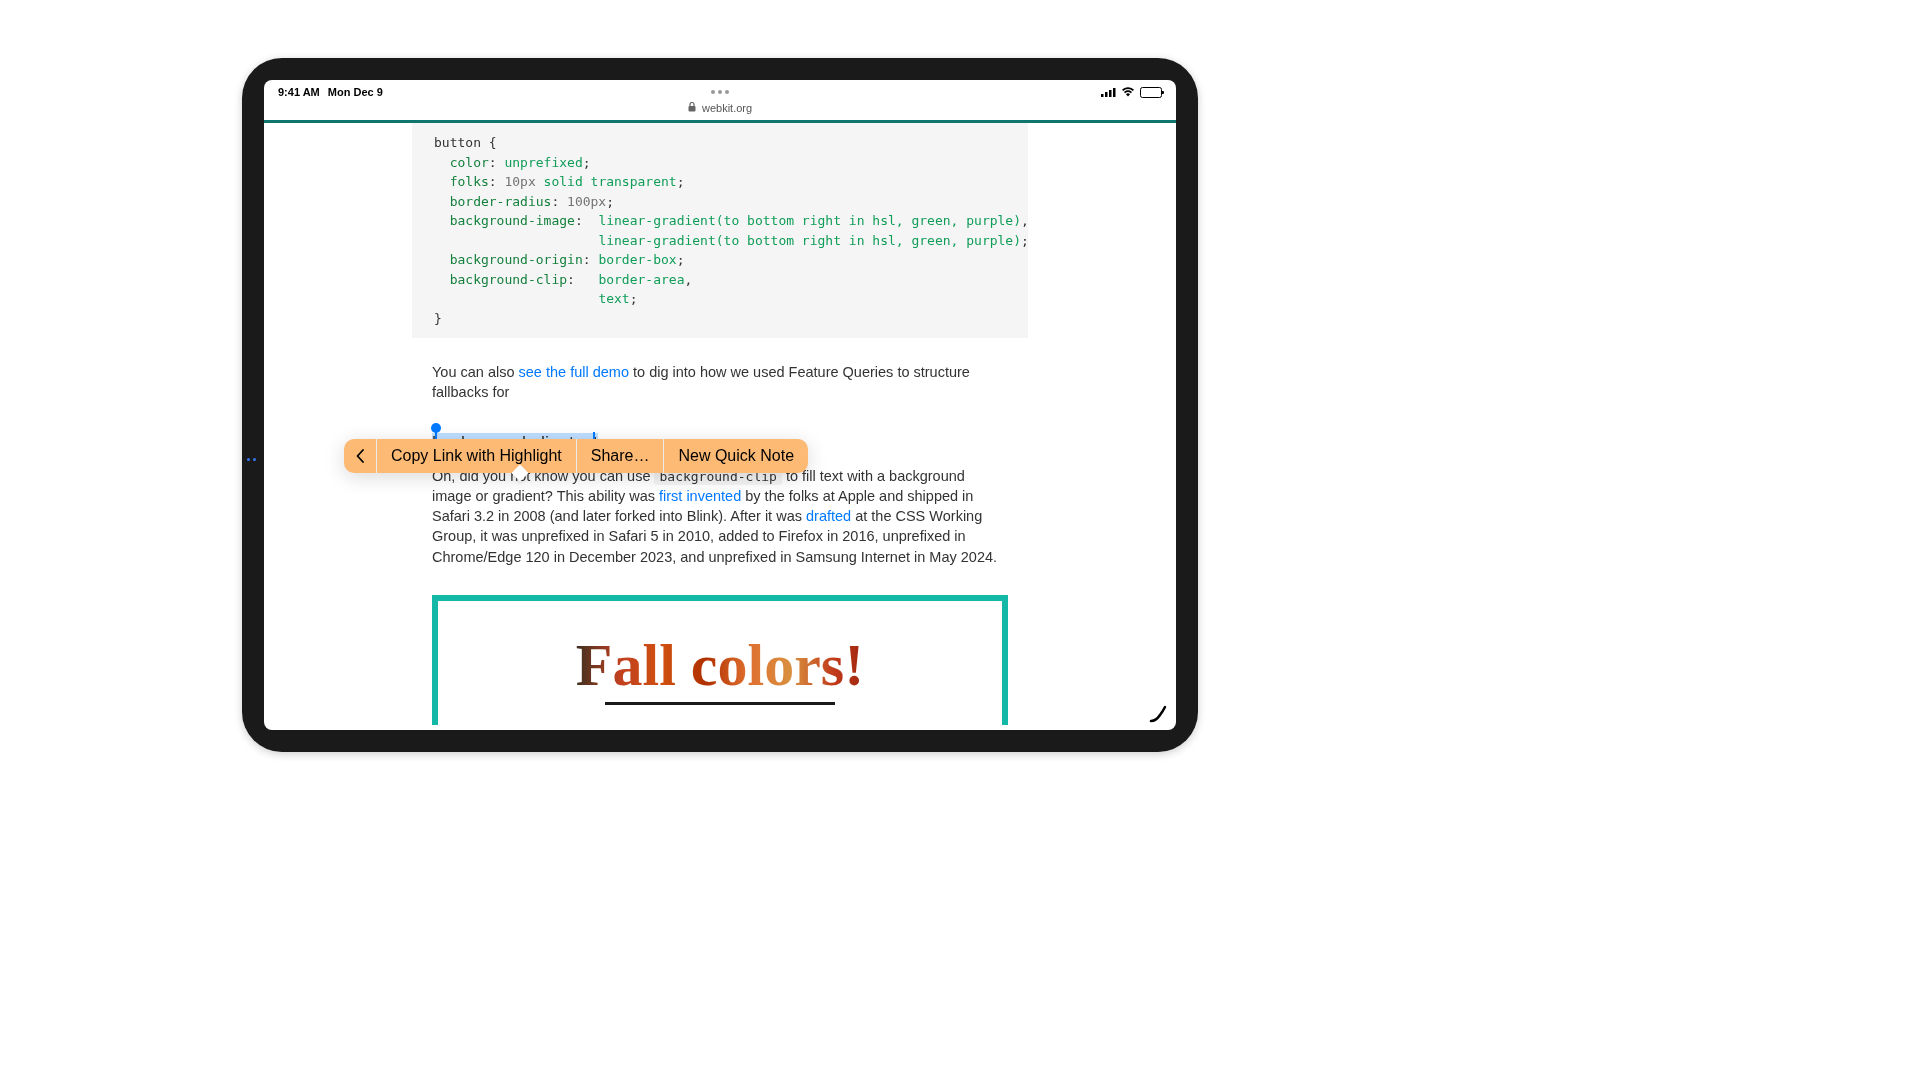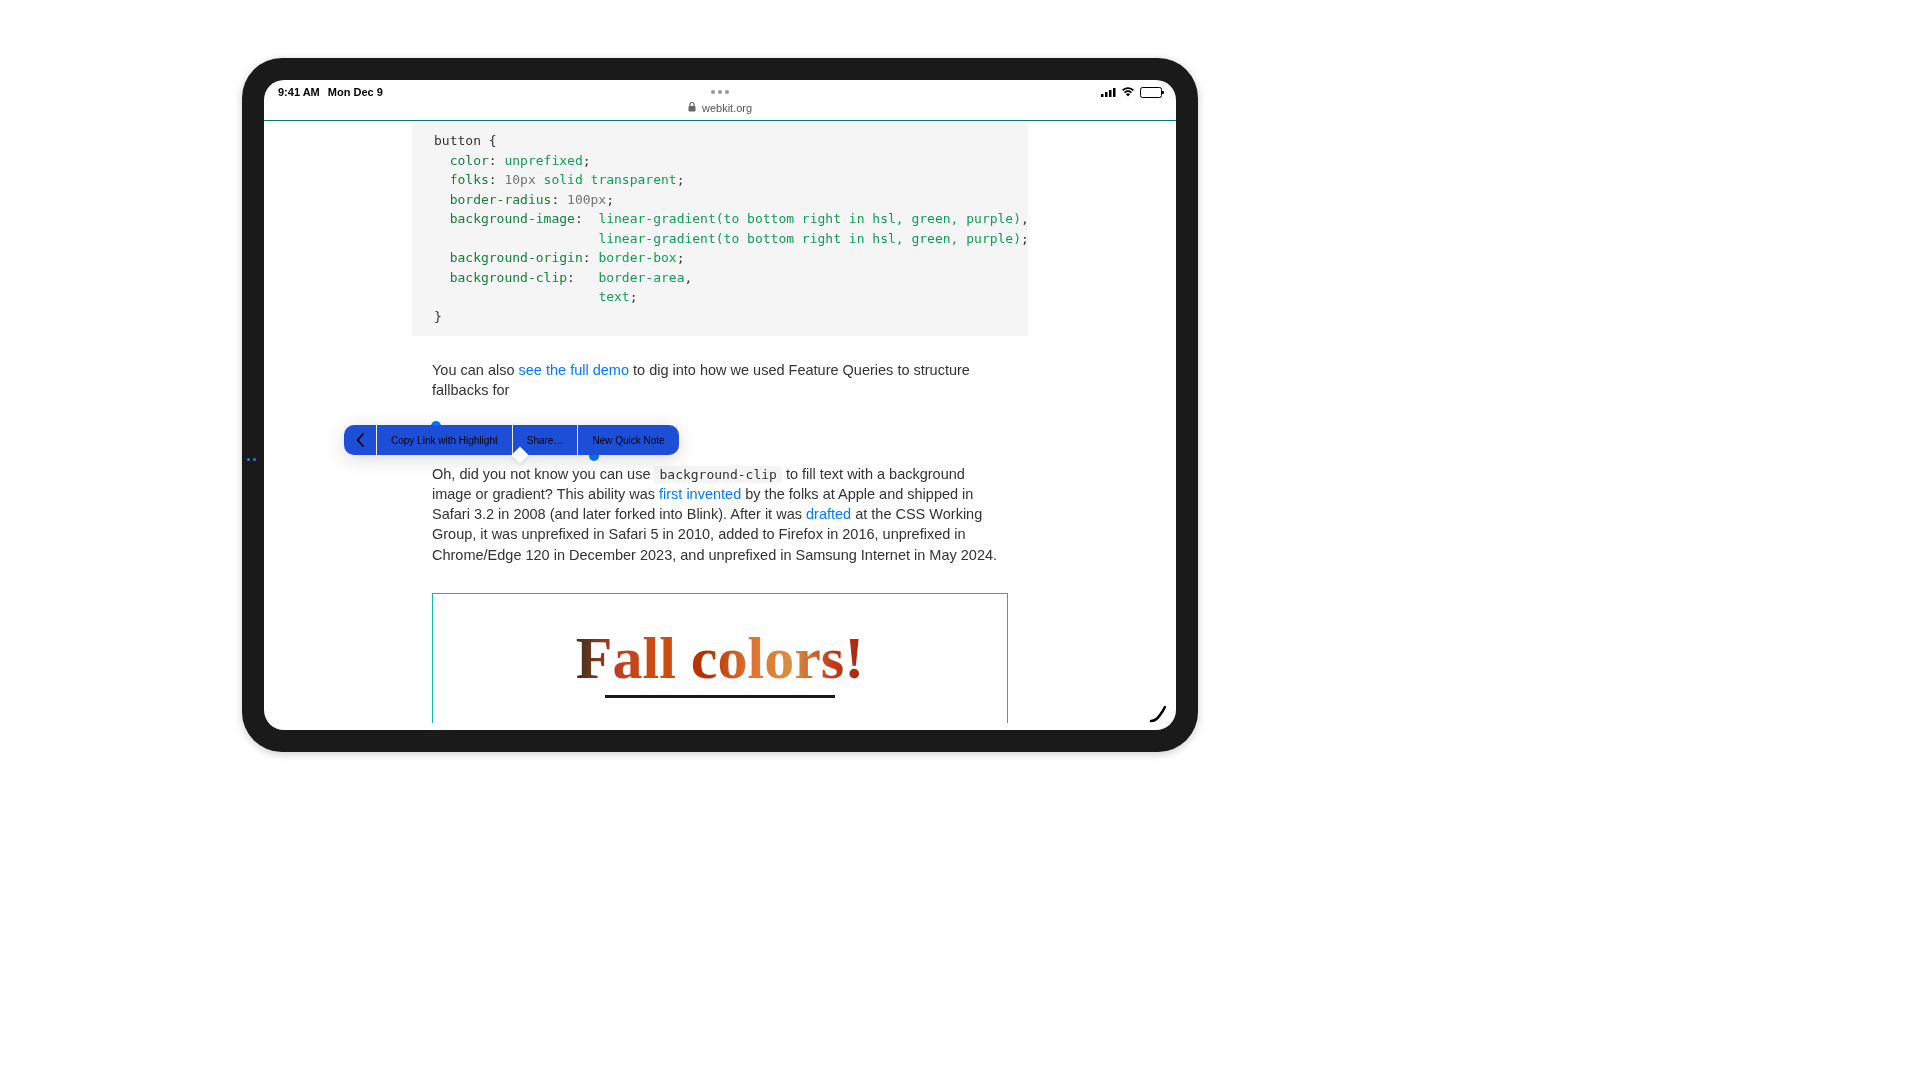--- a/index.html
+++ b/index.html
@@ -26,21 +26,21 @@
       border-radius: 40px;
       padding: 22px;
       position: relative;
       box-shadow: 0 2px 8px rgba(0,0,0,0.2);
     }
     
     .ipad-screen {
       width: 100%;
       height: 100%;
       background: #ffffff;
-      border-radius: 20px;
+      border-radius: 8px;
       overflow: hidden;
       position: relative;
     }
     
     .status-bar {
       display: flex;
       justify-content: space-between;
       align-items: center;
       padding: 6px 14px 2px 14px;
       font-size: 11px;
@@ -103,21 +103,21 @@
       background: #000;
       border-radius: 1px;
       margin: 1px;
     }
     
     .url-bar {
       text-align: center;
       font-size: 11px;
       color: #555;
       padding: 2px 0 6px 0;
-      border-bottom: 1px solid #0f766e;
+      border-bottom: 3px solid #0f766e;
     }
     
     .lock-icon {
       display: inline-block;
       margin-right: 3px;
     }
     
     .content-area {
       padding: 0;
       height: calc(100% - 48px);
@@ -212,28 +212,28 @@
       position: absolute;
       left: 4px;
       bottom: 9px;
       width: 2px;
       height: 22px;
       background: #007aff;
     }
     
     .context-menu {
       position: absolute;
-      top: 304px;
+      top: 316px;
       left: 80px;
-      background: #1d4ed8;
+      background: #fdba74;
       border-radius: 10px;
       box-shadow: 0 4px 20px rgba(0,0,0,0.15);
       display: flex;
       align-items: stretch;
-      font-size: 10px;
+      font-size: 16px;
       z-index: 100;
     }
     
     .context-menu::after {
       content: '';
       position: absolute;
       bottom: -6px;
       left: 170px;
       width: 12px;
       height: 12px;
@@ -269,21 +269,21 @@
       padding: 1px 5px;
       border-radius: 3px;
     }
     
     .paragraph {
       margin-top: 12px;
     }
     
     .demo-figure {
       margin-top: 28px;
-      border: 1px solid #14b8a6;
+      border: 6px solid #14b8a6;
       padding: 30px 20px 16px 20px;
       text-align: center;
       height: 140px;
       overflow: hidden;
     }
     
     .fall-colors {
       font-family: "Times New Roman", Georgia, serif;
       font-size: 60px;
       font-weight: 700;

